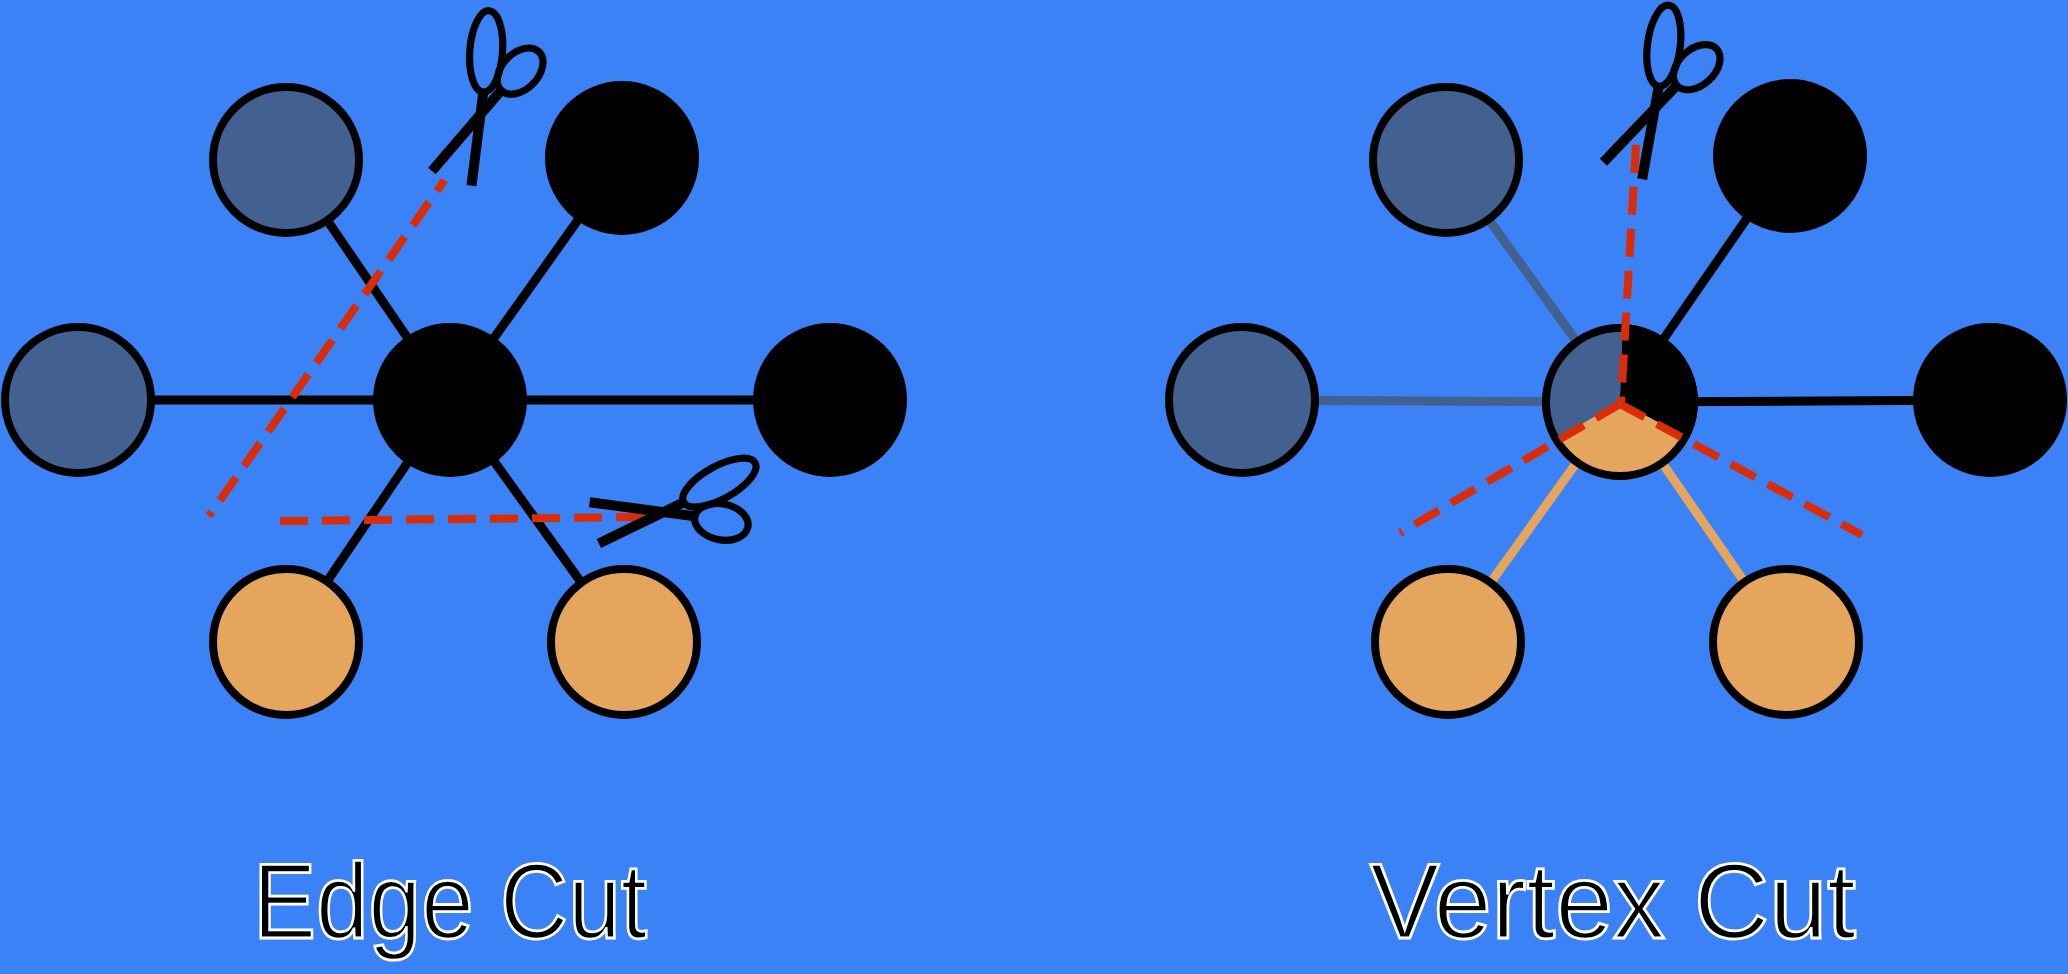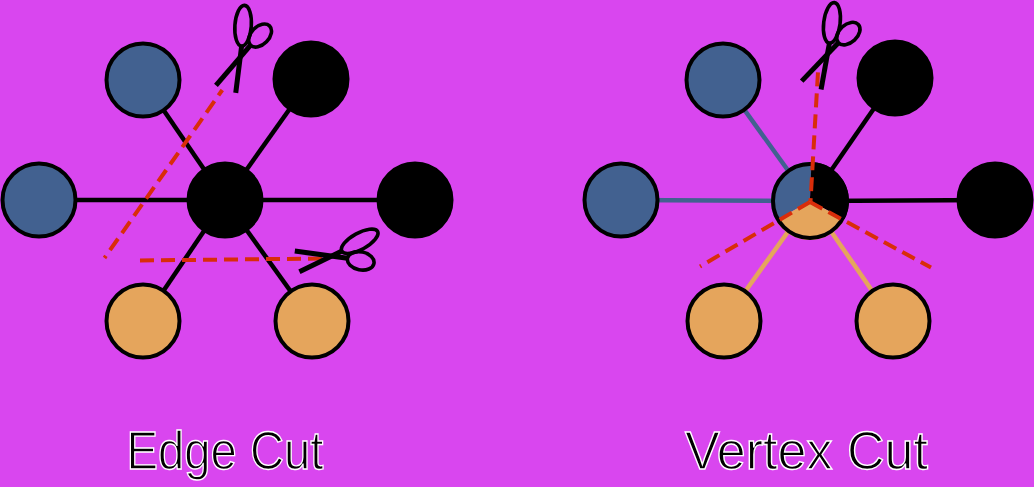--- a/index.html
+++ b/index.html
@@ -1,16 +1,16 @@
 <!DOCTYPE html>
 <html><head>
 <meta charset="utf-8">
 <style>
   html,body{margin:0;padding:0;background:#ffffff;}
-  #stage{position:relative;width:1034px;height:487px;background:#d946ef;overflow:hidden;}
+  #stage{position:relative;width:1034px;height:487px;background:#3b82f6;overflow:hidden;}
   svg{display:block;}
   text{font-family:"Liberation Sans",sans-serif;fill:#000;}
 </style>
 </head>
 <body>
 <div id="stage">
 <svg width="1034" height="487" viewBox="0 0 1034 487">
   <defs>
     <g id="scissors">
 

